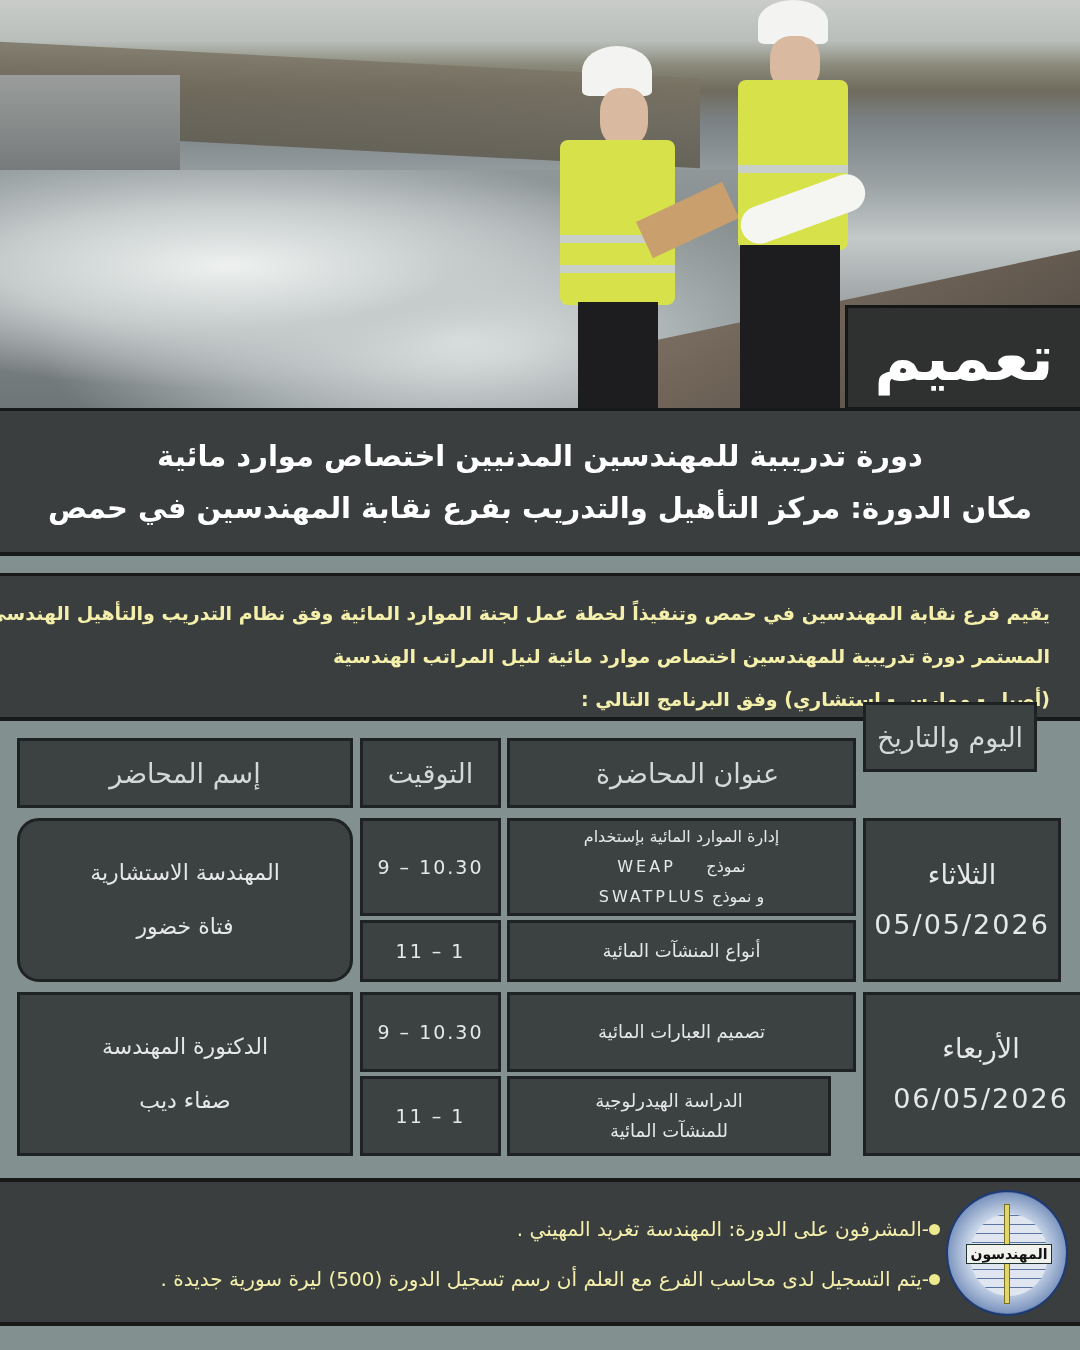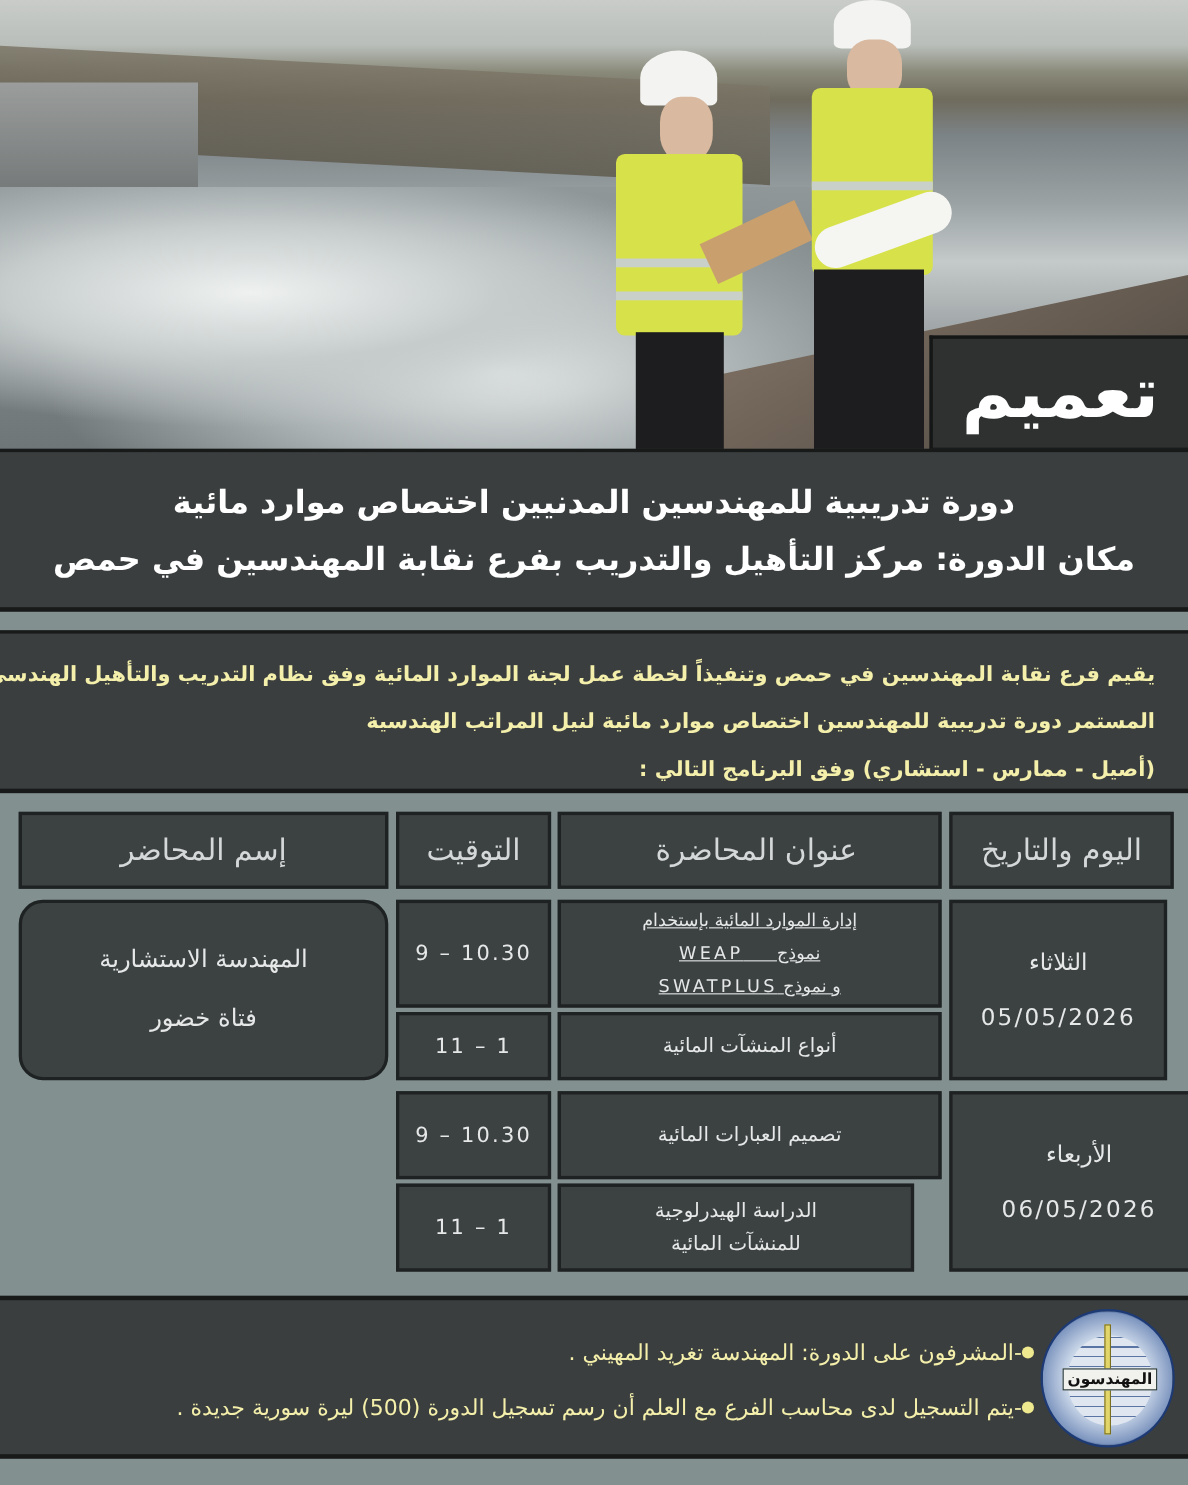--- a/index.html
+++ b/index.html
@@ -41,23 +41,23 @@
   .intro { position: absolute; left: 0; top: 573px; width: 1080px; height: 148px; background: #3a3e3f; border-top: 3px solid #181a1a; border-bottom: 4px solid #181a1a;
     padding: 16px 30px 0 30px; direction: rtl; }
   .intro div { color: #f4efaa; font-weight: bold; font-size: 19px; line-height: 43px; text-align: right; white-space: nowrap; }
 
   
   .cell { position: absolute; background: #3c4142; border: 3px solid #1e2222; display: flex; align-items: center; justify-content: center; text-align: center; direction: rtl; color: #e6e8e8; }
   .hdr { font-size: 27px; font-weight: normal; color: #d5d8d8; }
   .txt { font-size: 18px; line-height: 30px; flex-direction: column; }
   .time { font-size: 19px; letter-spacing: 2px; direction: ltr; }
   .name { font-size: 22px; line-height: 54px; flex-direction: column; }
-  .date { font-size: 21px; line-height: 50px; flex-direction: column; justify-content: center; }
+  .date { font-size: 27px; line-height: 50px; flex-direction: column; justify-content: center; }
   .date .d { letter-spacing: 2px; direction: ltr; }
-  .small { font-size: 16px; line-height: 30px; text-decoration: underline; }
+  .small { font-size: 16px; line-height: 30px; }
   .ltr { direction: ltr; unicode-bidi: embed; letter-spacing: 3px; }
 
   
   .footer { position: absolute; left: 0; top: 1178px; width: 1080px; height: 148px; background: #3a3e3f; border-top: 4px solid #181a1a; border-bottom: 4px solid #181a1a; }
   .logo { position: absolute; right: 12px; top: 8px; width: 122px; height: 126px; border-radius: 50%;
     background: radial-gradient(circle, #e8eef6 0%, #c9d6e8 45%, #7e96bf 70%, #2a4a86 74%, #c8d5ea 78%, #5c79ad 100%); border: 2px solid #1d3a74; }
   .logo .inner { position: absolute; left: 22px; top: 22px; width: 78px; height: 82px; border-radius: 50%; background: repeating-linear-gradient(0deg, #dfe6ef 0 8px, #5a75a3 8px 9px); }
   .logo .plate { position: absolute; left: 18px; top: 52px; width: 86px; height: 20px; background: #f1f1ee; border: 1px solid #233; font-size: 14px; color: #111; display: flex; align-items: center; justify-content: center; direction: rtl; font-weight: bold; }
   .logo .pen { position: absolute; left: 56px; top: 12px; width: 6px; height: 100px; background: #e2d66a; border: 1px solid #7a6f20; }
   .bullets { position: absolute; right: 140px; top: 22px; width: 860px; direction: rtl; }
@@ -105,21 +105,21 @@
     <div>دورة تدريبية للمهندسين المدنيين اختصاص موارد مائية</div>
     <div>مكان الدورة: مركز التأهيل والتدريب بفرع نقابة المهندسين في حمص</div>
   </div>
 
   <div class="intro">
     <div>يقيم فرع نقابة المهندسين في حمص وتنفيذاً لخطة عمل لجنة الموارد المائية وفق نظام التدريب والتأهيل الهندسي</div>
     <div>المستمر دورة تدريبية للمهندسين اختصاص موارد مائية لنيل المراتب الهندسية</div>
     <div>(أصيل - ممارس - استشاري) وفق البرنامج التالي :</div>
   </div>
 
-  <div class="cell hdr" style="left:863px;top:738px;width:204px;height:70px;">اليوم والتاريخ</div>
+  <div class="cell hdr" style="left:863px;top:702px;width:174px;height:70px;">اليوم والتاريخ</div>
   <div class="cell hdr" style="left:507px;top:738px;width:349px;height:70px;padding-left:12px;">عنوان المحاضرة</div>
   <div class="cell hdr" style="left:360px;top:738px;width:141px;height:70px;">التوقيت</div>
   <div class="cell hdr" style="left:17px;top:738px;width:336px;height:70px;">إسم المحاضر</div>
 
   <div class="cell date" style="left:863px;top:818px;width:198px;height:164px;">
     <span>الثلاثاء</span>
     <span class="d">05/05/2026</span>
   </div>
   <div class="cell txt" style="left:507px;top:818px;width:349px;height:98px;">
     <span class="small">إدارة الموارد المائية بإستخدام</span>
@@ -138,20 +138,24 @@
     <span>الأربعاء</span>
     <span class="d">06/05/2026</span>
   </div>
   <div class="cell txt" style="left:507px;top:992px;width:349px;height:80px;">تصميم العبارات المائية</div>
   <div class="cell time" style="left:360px;top:992px;width:141px;height:80px;">9 – 10.30</div>
   <div class="cell txt" style="left:507px;top:1076px;width:324px;height:80px;">
     <span>الدراسة الهيدرلوجية</span>
     <span>للمنشآت المائية</span>
   </div>
   <div class="cell time" style="left:360px;top:1076px;width:141px;height:80px;">11 – 1</div>
+  <div class="cell name" style="left:17px;top:992px;width:336px;height:164px;">
+    <span>الدكتورة المهندسة</span>
+    <span>صفاء ديب</span>
+  </div>
 
   <div class="footer">
     <div class="logo">
       <div class="inner"></div>
       <div class="pen"></div>
       <div class="plate">المهندسون</div>
     </div>
     <div class="bullets">
       <div class="bullet">
         <span class="dot"></span>

